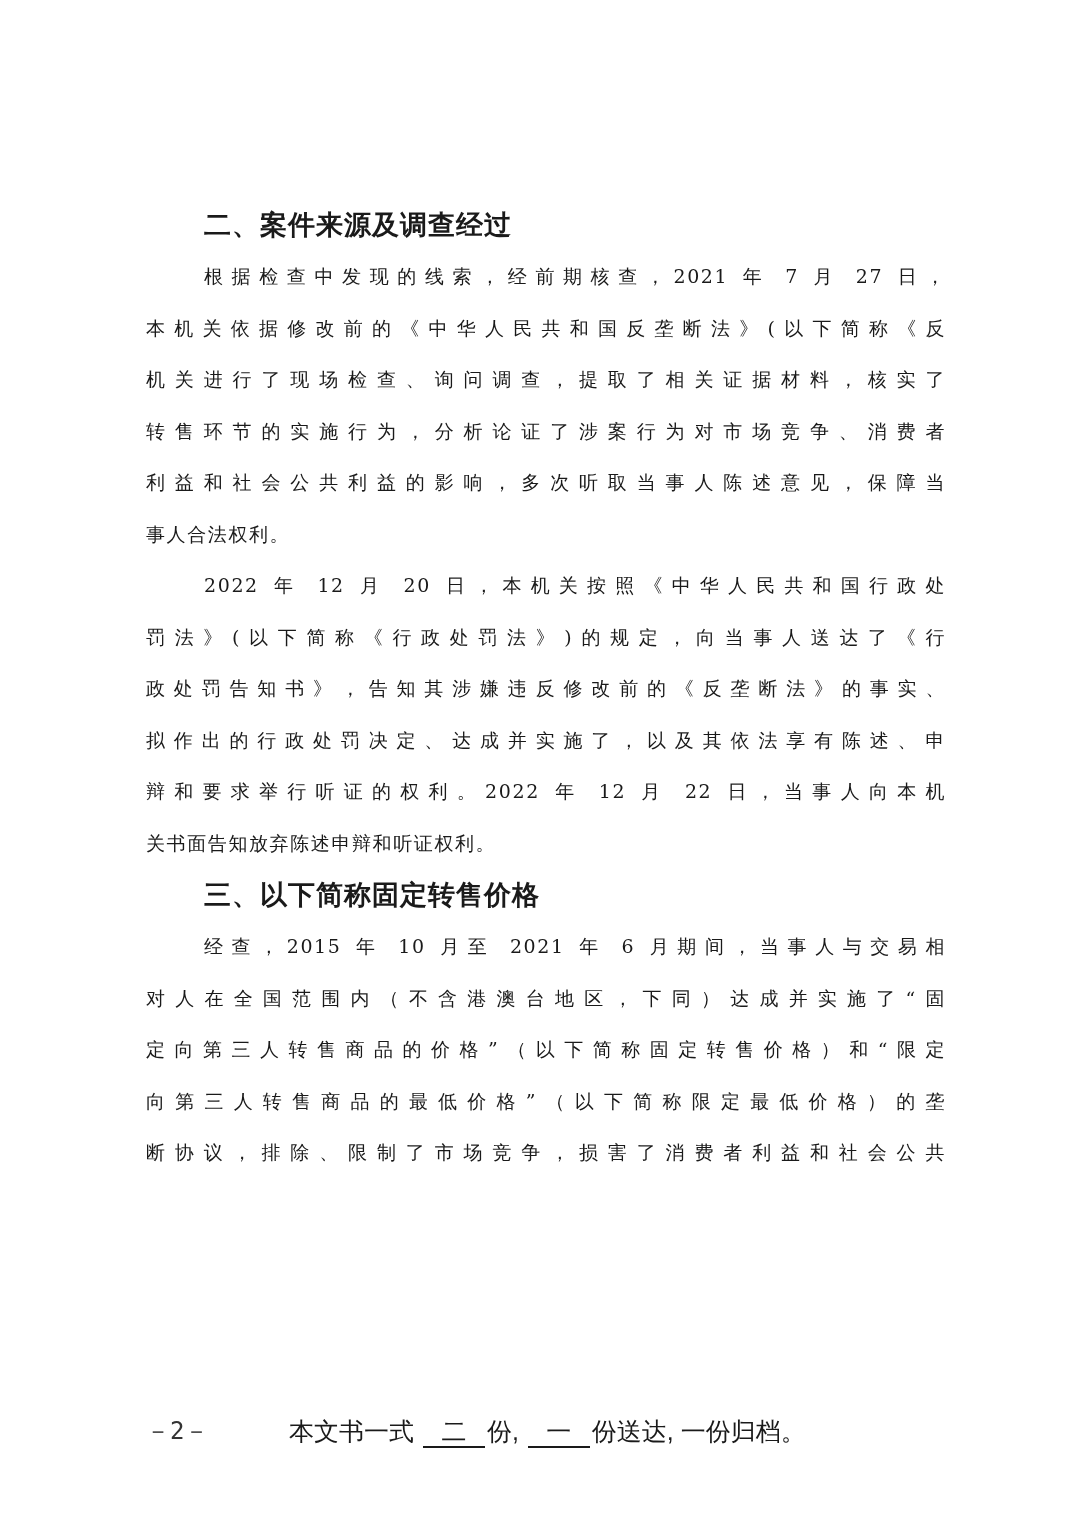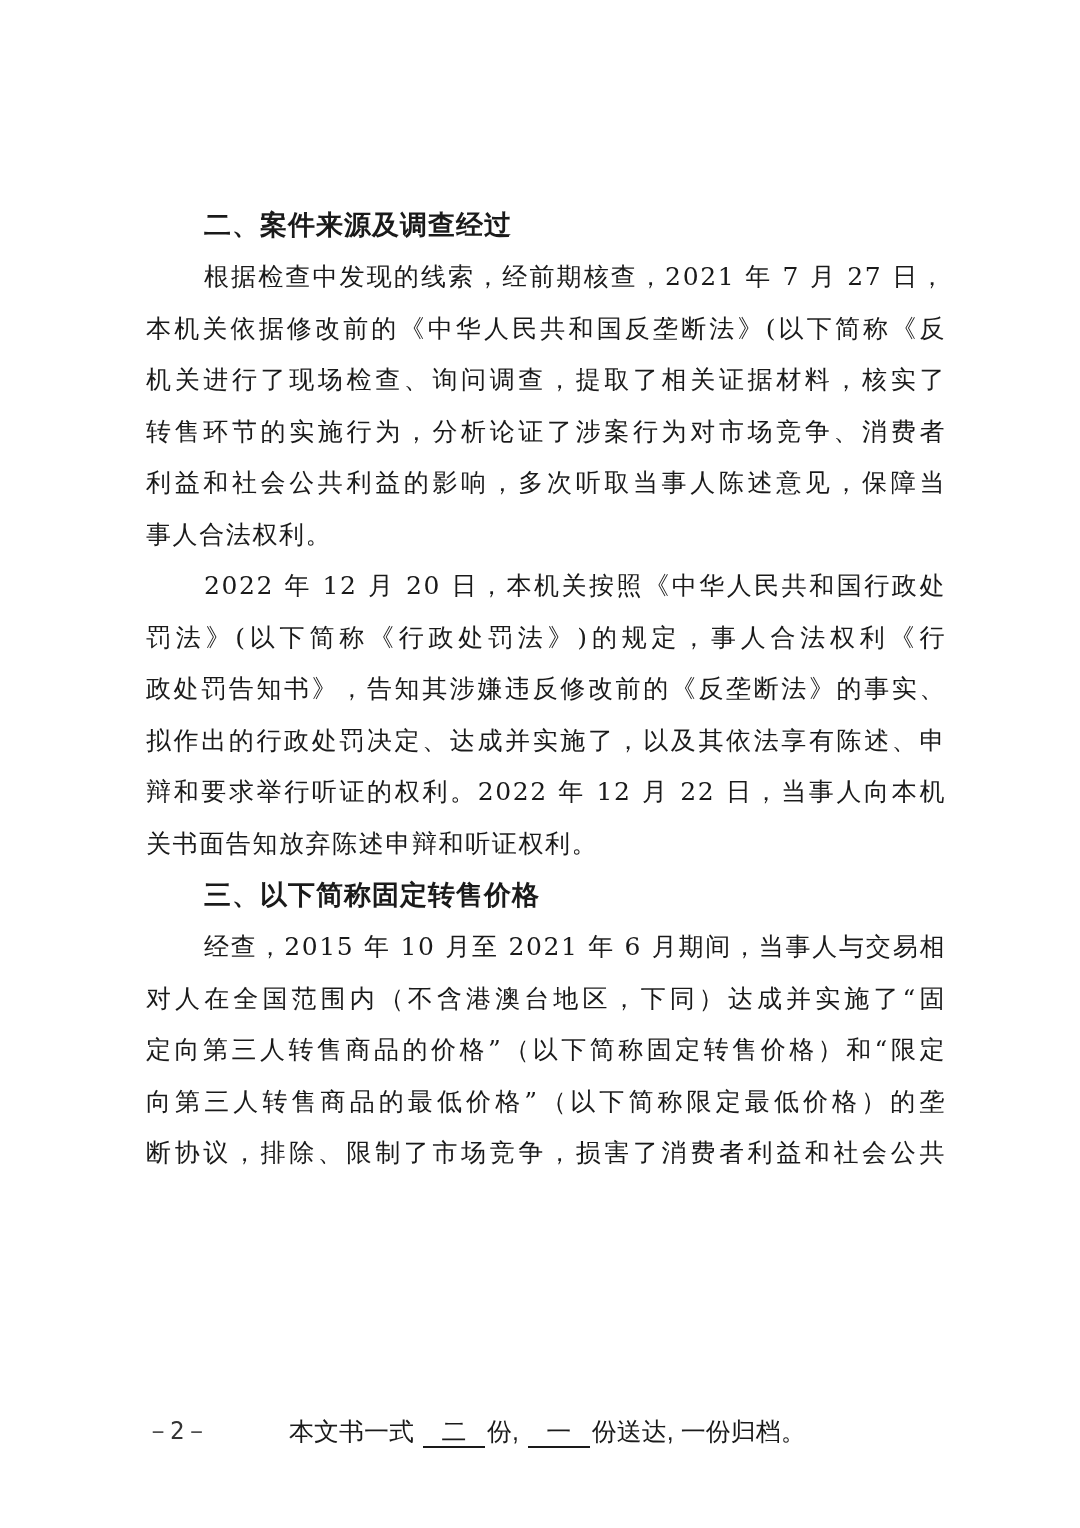--- a/index.html
+++ b/index.html
@@ -13,21 +13,21 @@
       position: absolute; left: 146px; top: 196px; width: 800px;
     }
     .heading {
       font-family: "DejaVu Sans", "Liberation Sans", sans-serif;
       font-weight: bold;
       font-size: 27px; line-height: 52px; height: 52px;
       padding-left: 58px; letter-spacing: 1px;
       white-space: nowrap;
     }
     .line {
-      font-size: 25px; line-height: 51.5px; height: 51.5px;
+      font-size: 19px; line-height: 51.5px; height: 51.5px;
       white-space: nowrap; letter-spacing: 1.6px;
       text-align: justify; text-align-last: justify;
     }
     .line.first { padding-left: 58px; }
     .line.last { text-align-last: left; }
     .footer {
       position: absolute; left: 146px; top: 1398px; width: 800px; height: 60px;
       font-size: 25px; line-height: 60px; white-space: nowrap;
     }
     .page-num {
@@ -58,21 +58,21 @@
       <div class="line first">根据检查中发现的线索，经前期核查，2021 年 7 月 27 日，</div>
       <div class="line">本机关依据修改前的《中华人民共和国反垄断法》(以下简称《反</div>
       <div class="line">机关进行了现场检查、询问调查，提取了相关证据材料，核实了</div>
       <div class="line">转售环节的实施行为，分析论证了涉案行为对市场竞争、消费者</div>
       <div class="line">利益和社会公共利益的影响，多次听取当事人陈述意见，保障当</div>
       <div class="line last">事人合法权利。</div>
     </div>
 
     <div>
       <div class="line first">2022 年 12 月 20 日，本机关按照《中华人民共和国行政处</div>
-      <div class="line">罚法》(以下简称《行政处罚法》)的规定，事人合法权利《行</div>
+      <div class="line">罚法》(以下简称《行政处罚法》)的规定，向当事人送达了《行</div>
       <div class="line">政处罚告知书》，告知其涉嫌违反修改前的《反垄断法》的事实、</div>
       <div class="line">拟作出的行政处罚决定、达成并实施了，以及其依法享有陈述、申</div>
       <div class="line">辩和要求举行听证的权利。2022 年 12 月 22 日，当事人向本机</div>
       <div class="line last">关书面告知放弃陈述申辩和听证权利。</div>
     </div>
 
     <div class="heading">三、以下简称固定转售价格</div>
 
     <div>
       <div class="line first">经查，2015 年 10 月至 2021 年 6 月期间，当事人与交易相</div>

